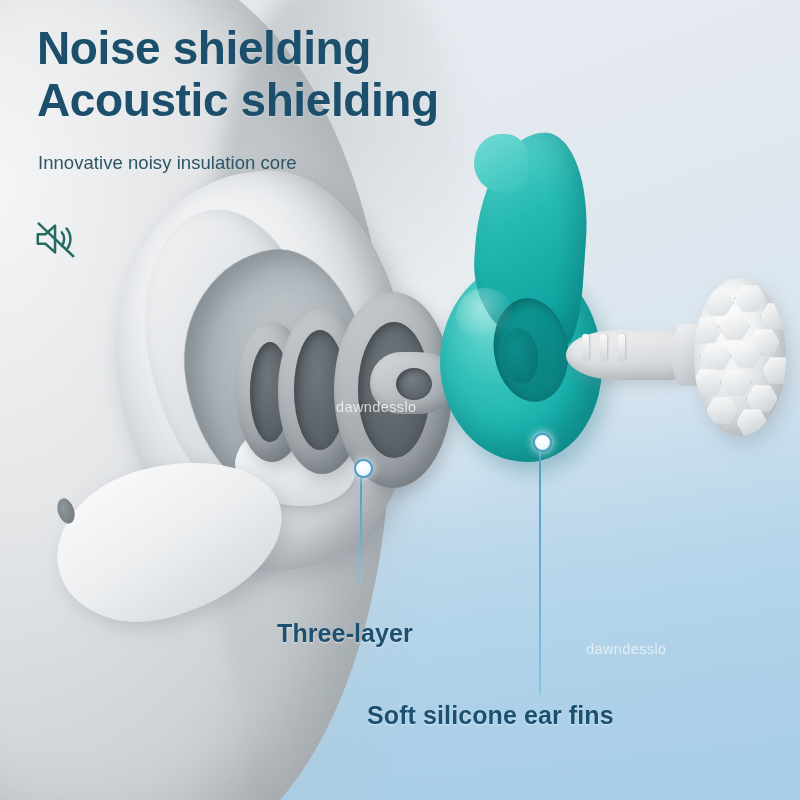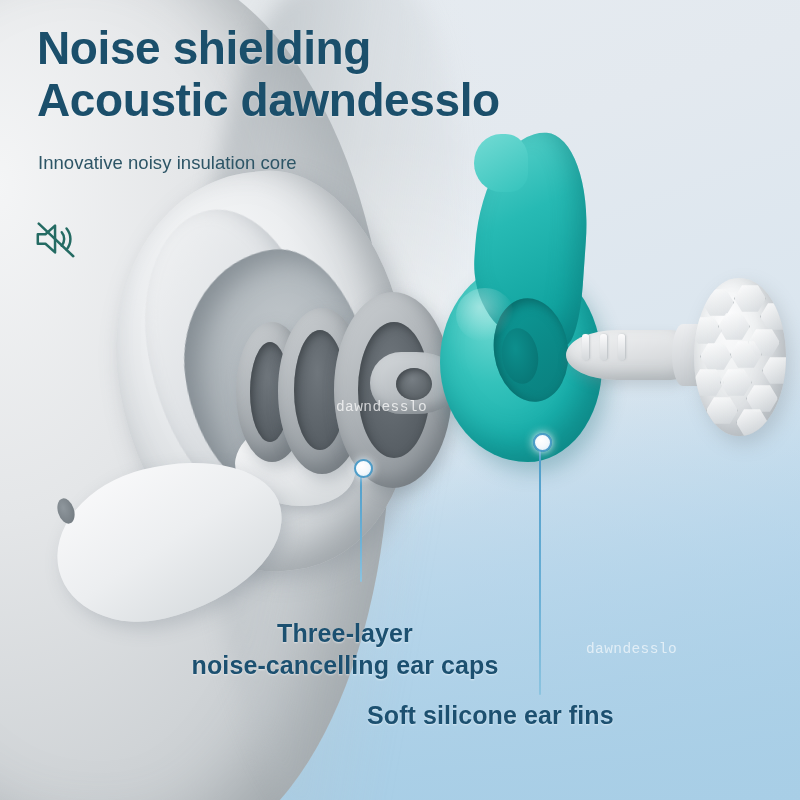--- a/index.html
+++ b/index.html
@@ -268,21 +268,20 @@
   }
   .mute-icon { position: absolute; left: 33px; top: 216px; width: 46px; height: 46px; }
 
   
   .watermark {
     position: absolute;
     color: rgba(255,255,255,.72);
     font-size: 14.5px;
     letter-spacing: .4px;
     pointer-events: none;
-    font-family: Liberation Mono, monospace;
   }
   .watermark.w2 { color: rgba(255,255,255,.62); }
 </style>
 </head>
 <body>
 
 <div id="poster">
 
   <div class="bg-soft-left"></div>
   <div class="bg-white-sheen"></div>
@@ -338,41 +337,40 @@
       <div class="hex" style="left:-2px; top:90px;"></div>
       <div class="hex" style="left:26px; top:90px;"></div>
       <div class="hex" style="left:52px; top:106px;"></div>
       <div class="hex" style="left:12px; top:118px;"></div>
       <div class="hex" style="left:42px; top:130px;"></div>
     </div>
   </div>
 
   <div class="headline">
     <div>Noise shielding</div>
-    <div>Acoustic dawndesslo</div>
+    <div>Acoustic shielding</div>
   </div>
 
   <div class="subline">
     <div>Innovative noisy insulation core</div>
   </div>
 
   <div class="mute-icon">
     <svg viewBox="0 0 48 48" width="46" height="46" fill="none" stroke="#246b63" stroke-width="2.6" stroke-linecap="round" stroke-linejoin="round">
       <path d="M5 19 H13 L23 10 V38 L13 29 H5 Z"></path>
       <path d="M30 17 a11 11 0 0 1 0 14"></path>
       <path d="M35 13 a17 17 0 0 1 0 22"></path>
       <path d="M6 8 L42 42"></path>
     </svg>
   </div>
 
   <div class="callout-line" style="left:360px; top:472px; height:110px;"></div>
   <div class="callout-dot" style="left:354px; top:459px;"></div>
   <div class="callout-label two-line" style="left:155px; top:617px; width:380px;">
     <div>Three-layer</div>
-    <div>noise-cancelling ear caps</div>
   </div>
 
   <div class="callout-line" style="left:539px; top:445px; height:250px;"></div>
   <div class="callout-dot" style="left:533px; top:433px;"></div>
   <div class="callout-label" style="left:367px; top:701px;">Soft silicone ear fins</div>
 
   <div class="watermark" style="left:336px; top:399px;">dawndesslo</div>
   <div class="watermark w2" style="left:586px; top:641px;">dawndesslo</div>
 
 </div>

